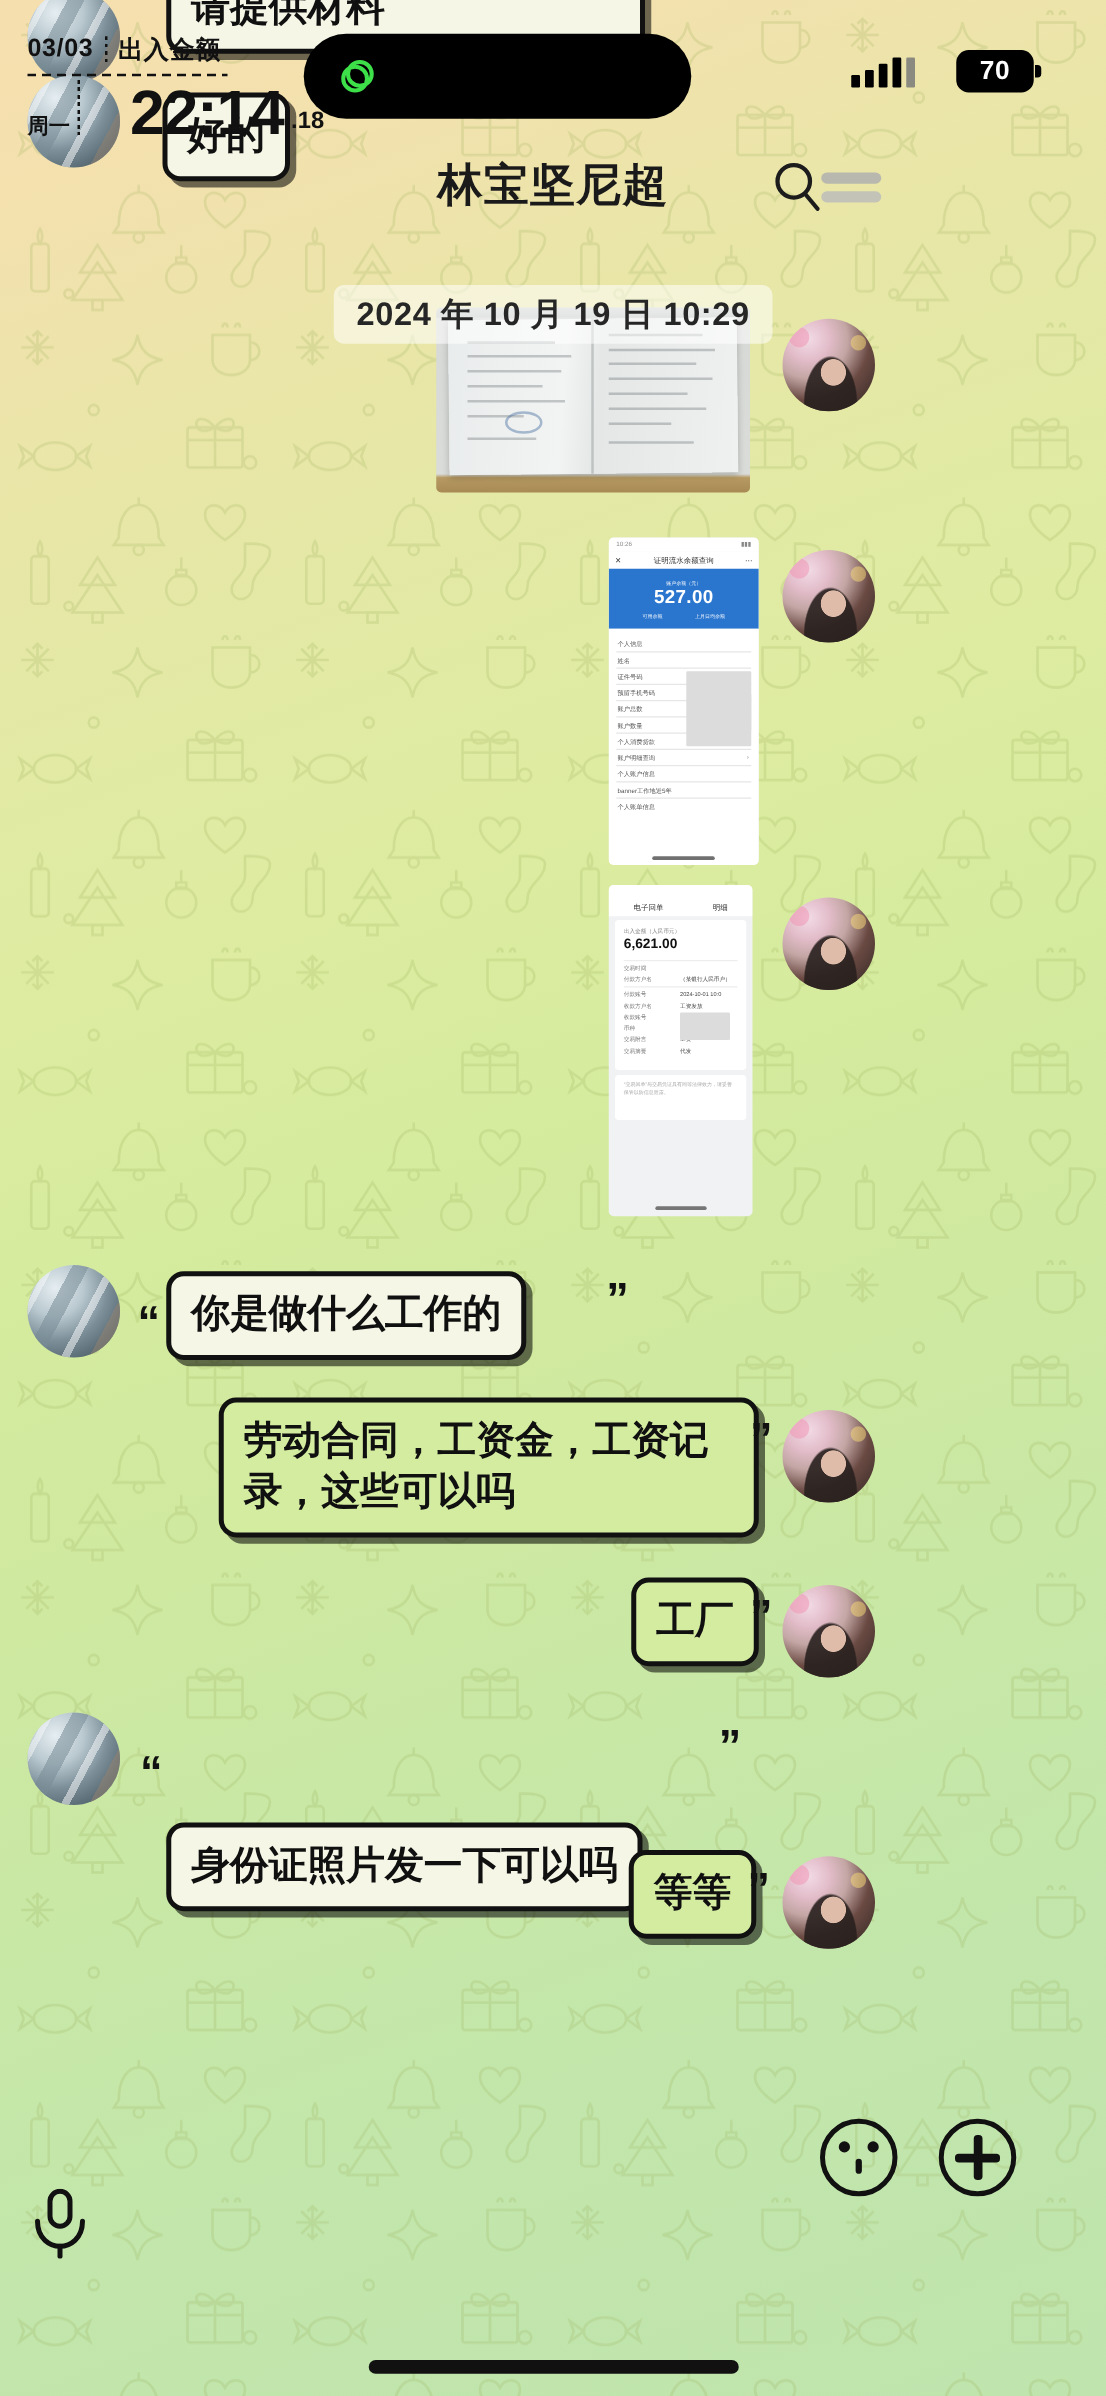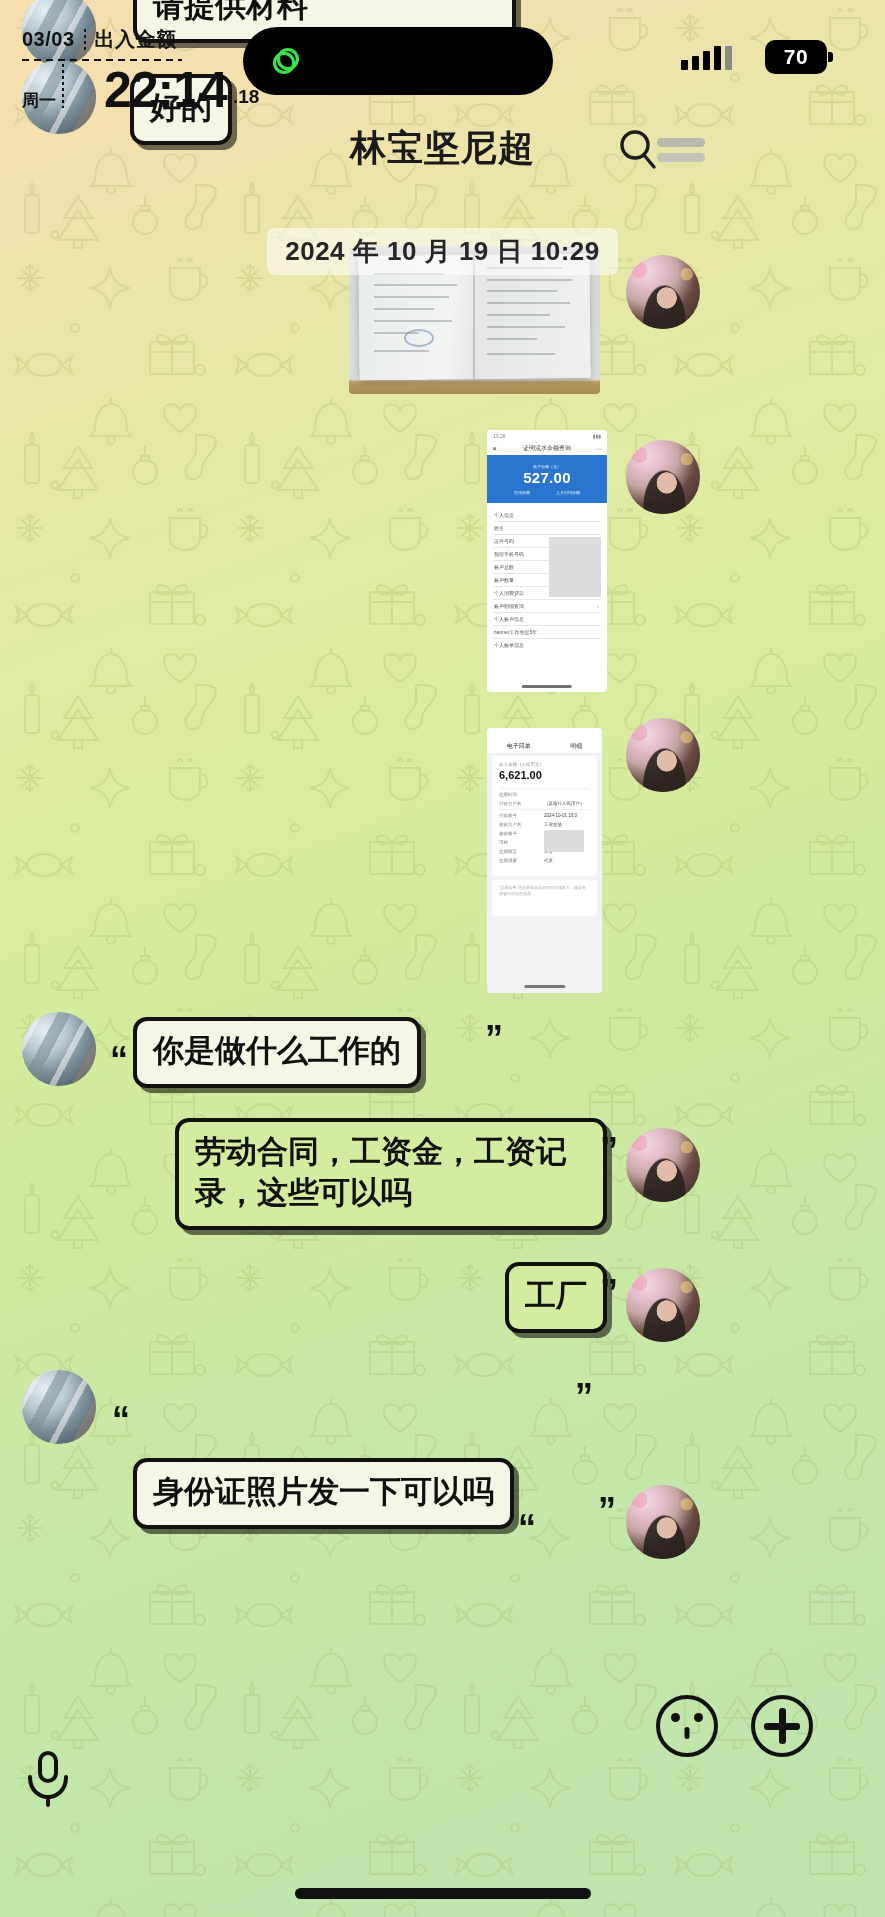--- a/index.html
+++ b/index.html
@@ -238,21 +238,21 @@
   .ps-val { position:absolute; right:8px; font-size:5px; color:#888; }
   .ps-redact {
     position:absolute; background:#dcdcdc; border-radius:1px;
   }
   .ps-homebar {
     position:absolute; bottom:4px; left:50%; transform:translateX(-50%);
     width: 42%; height:3px; border-radius:2px; background:#111; opacity:.6;
   }
 
   
-  .receipt-shot { background:#f1f2f4;margin-top:20px; }
+  .receipt-shot { background:#f1f2f4; }
   .rc-top { position:absolute; top:0; left:0; right:0; height:12px; background:#fff; }
   .rc-tabs {
     position:absolute; top:12px; left:0; right:0; height:13px; background:#fff;
     display:flex; align-items:center; justify-content:space-around;
     font-size:6px; color:#333;
   }
   .rc-card {
     position:absolute; left:5px; right:5px; background:#fff; border-radius:3px;
   }
   .rc-amt-lbl { position:absolute; left:7px; font-size:4.5px; color:#888; }
@@ -567,20 +567,23 @@
     <div class="avatar av-self" style="left:626px; top:1268px;"></div>
 
     <div class="avatar av-peer" style="left:22px; top:1370px;"></div>
     <div class="quote" style="left:112px; top:1392px; transform:rotate(180deg);">”</div>
     <div class="bubble left" style="left:133px; top:1458px;">
       <span>身份证照片发一下可以吗</span>
     </div>
     <div class="quote" style="left:575px; top:1386px;">”</div>
 
     <div class="quote" style="left:518px; top:1500px; transform:rotate(180deg);">”</div>
+    <div class="bubble right" style="left:503px; top:1480px;">
+      <span>等等</span>
+    </div>
     <div class="quote" style="left:598px; top:1500px;">”</div>
     <div class="avatar av-self" style="left:626px; top:1485px;"></div>
   </div>
 
   <svg class="mic-btn" viewBox="0 0 52 56">
     <rect x="18" y="2" width="16" height="28" rx="8" fill="none" stroke="#111" stroke-width="4"></rect>
     <path d="M8,26 C8,40 18,46 26,46 C34,46 44,40 44,26" fill="none" stroke="#111" stroke-width="4" stroke-linecap="round"></path>
     <path d="M26,46 V54" stroke="#111" stroke-width="4" stroke-linecap="round"></path>
   </svg>
 

